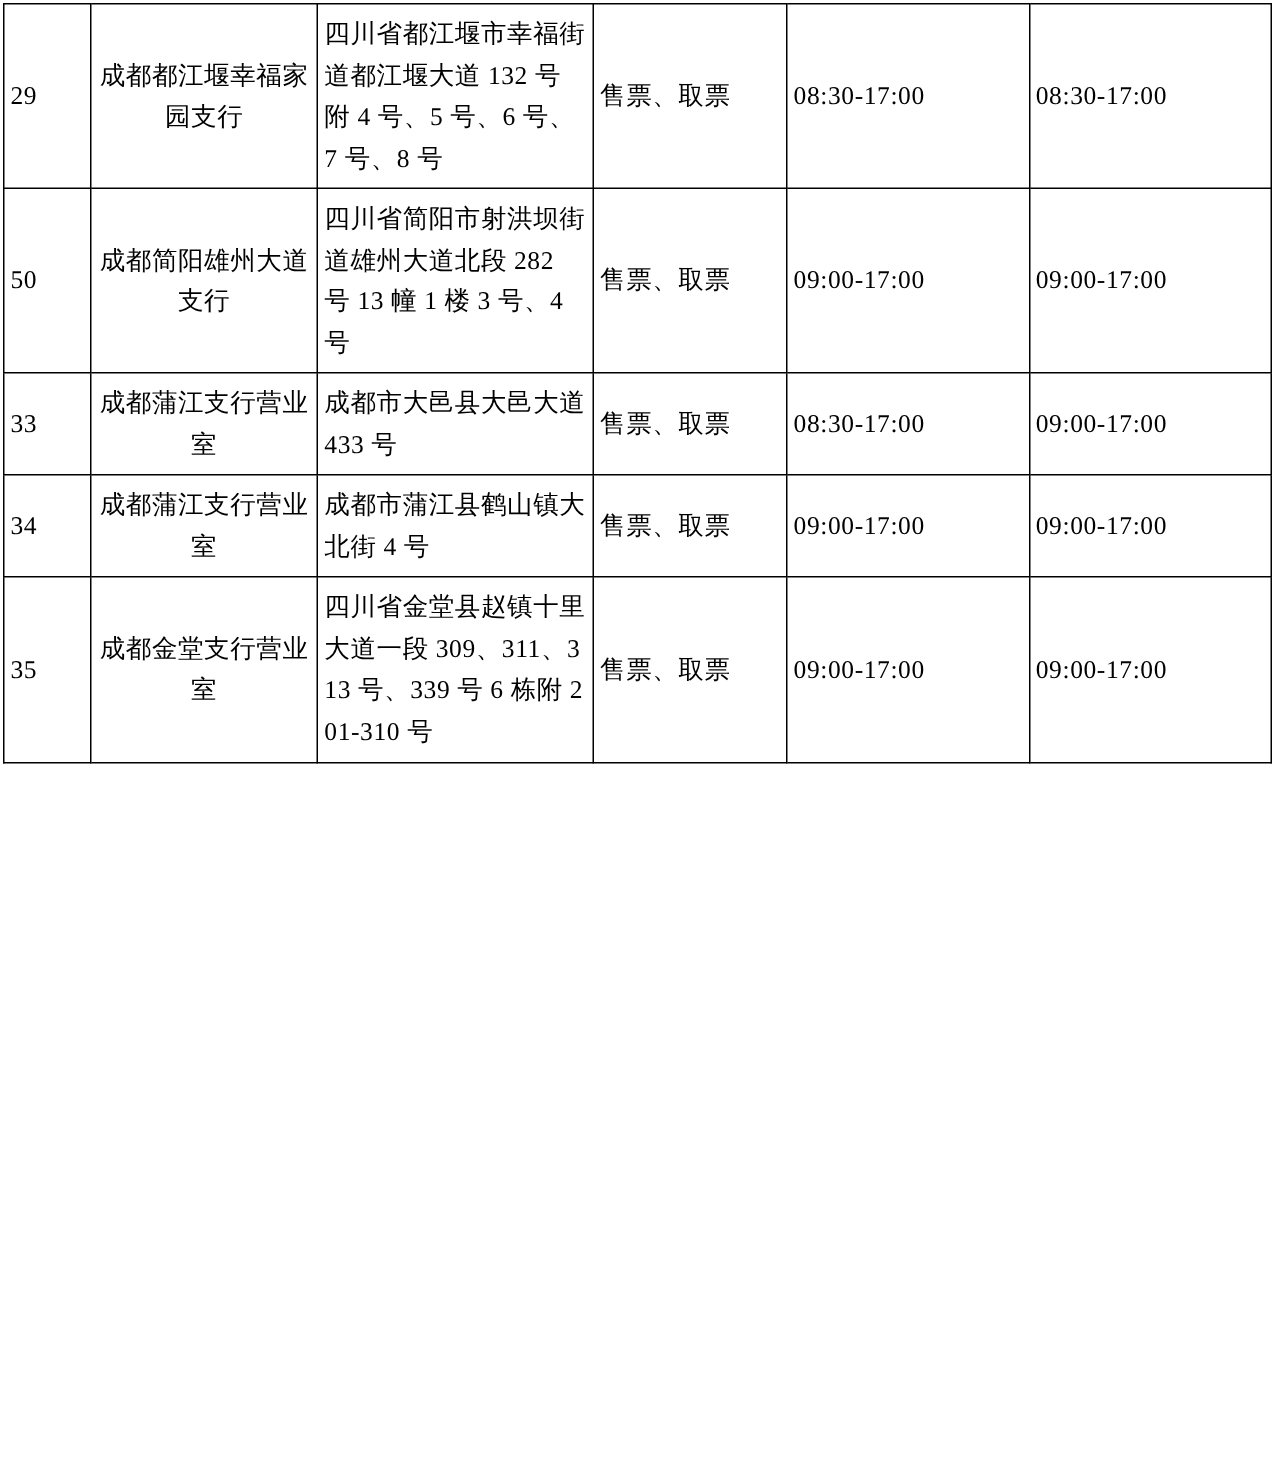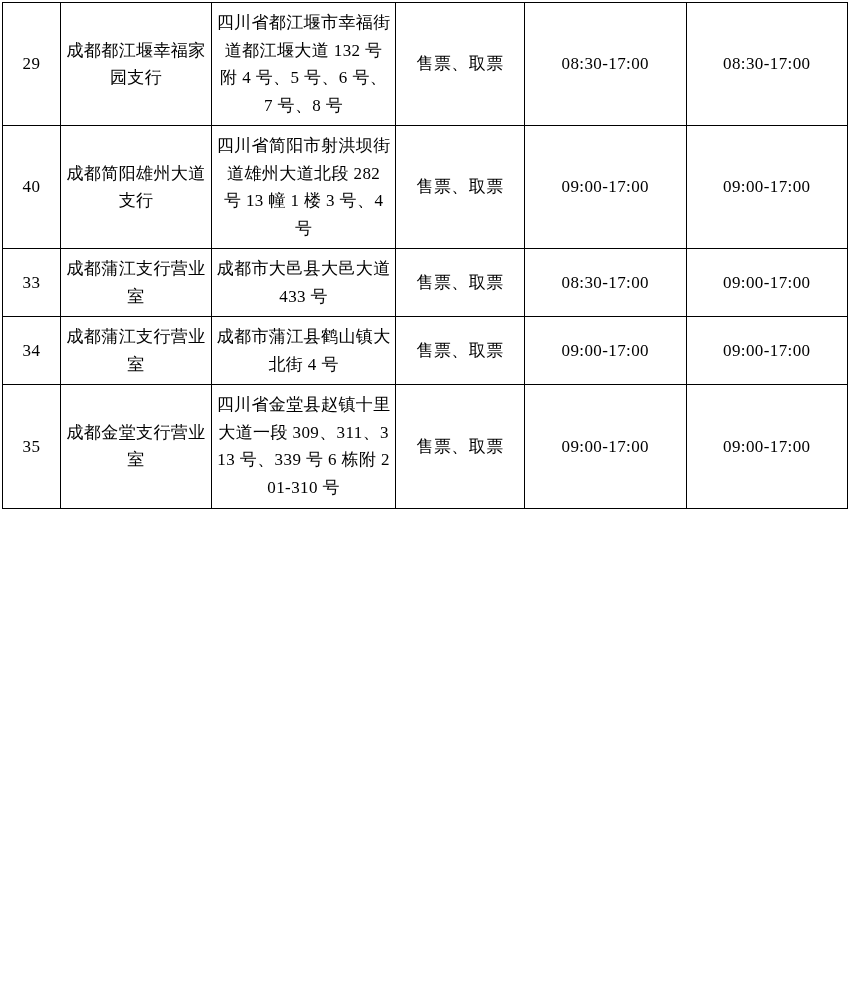--- a/index.html
+++ b/index.html
@@ -23,21 +23,20 @@
     border-collapse: collapse;
     table-layout: fixed;
     width: 846px;
     margin: 2px 0 0 2px;
   }
   table.branch-table td {
     border: 1px solid #000000;
     padding: 6px 4px;
     font-size: 17px;
     line-height: 1.62;
-    text-align: center;
     vertical-align: middle;
     word-break: break-all;
     letter-spacing: 0.4px;
   }
   td.col-index   { width: 48px;  }
   td.col-name    { width: 140px; }
   td.col-address { width: 172px; }
   td.col-service { width: 118px; }
   td.col-hours1  { width: 150px; }
   td.col-hours2  { width: 150px; }
@@ -68,21 +67,21 @@
     <tbody>
       <tr>
         <td class="col-index">29</td>
         <td class="col-name">成都都江堰幸福家园支行</td>
         <td class="col-address">四川省都江堰市幸福街道都江堰大道 132 号附 4 号、5 号、6 号、7 号、8 号</td>
         <td class="col-service">售票、取票</td>
         <td class="col-hours1">08:30-17:00</td>
         <td class="col-hours2">08:30-17:00</td>
       </tr>
       <tr>
-        <td class="col-index">40</td>
+        <td class="col-index">50</td>
         <td class="col-name">成都简阳雄州大道支行</td>
         <td class="col-address">四川省简阳市射洪坝街道雄州大道北段 282 号 13 幢 1 楼 3 号、4 号</td>
         <td class="col-service">售票、取票</td>
         <td class="col-hours1">09:00-17:00</td>
         <td class="col-hours2">09:00-17:00</td>
       </tr>
       <tr>
         <td class="col-index">33</td>
         <td class="col-name">成都蒲江支行营业室</td>
         <td class="col-address">成都市大邑县大邑大道 433 号</td>

